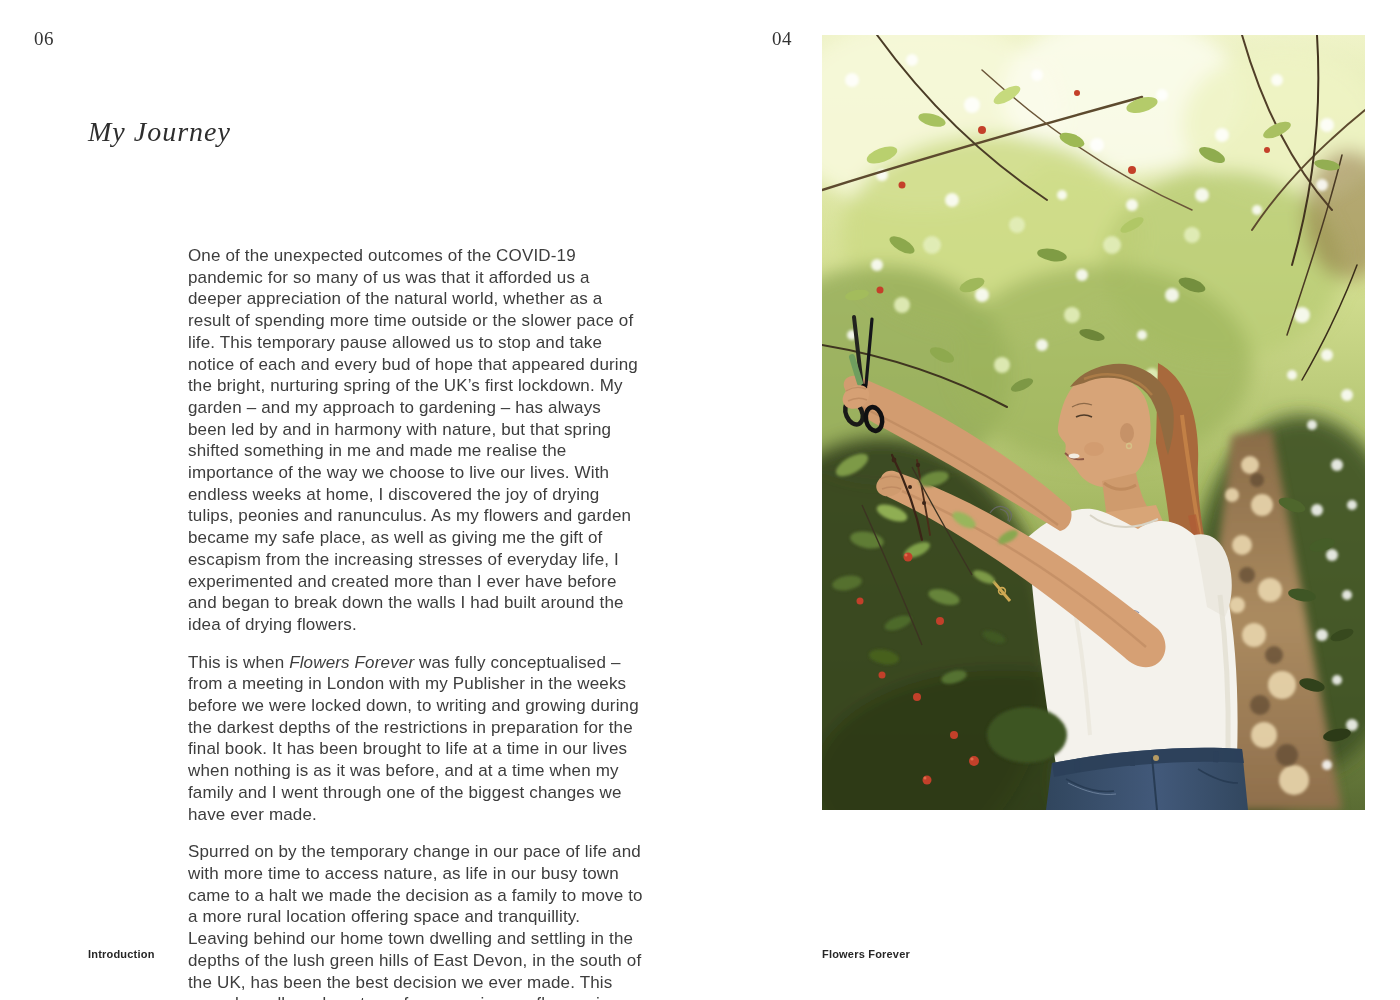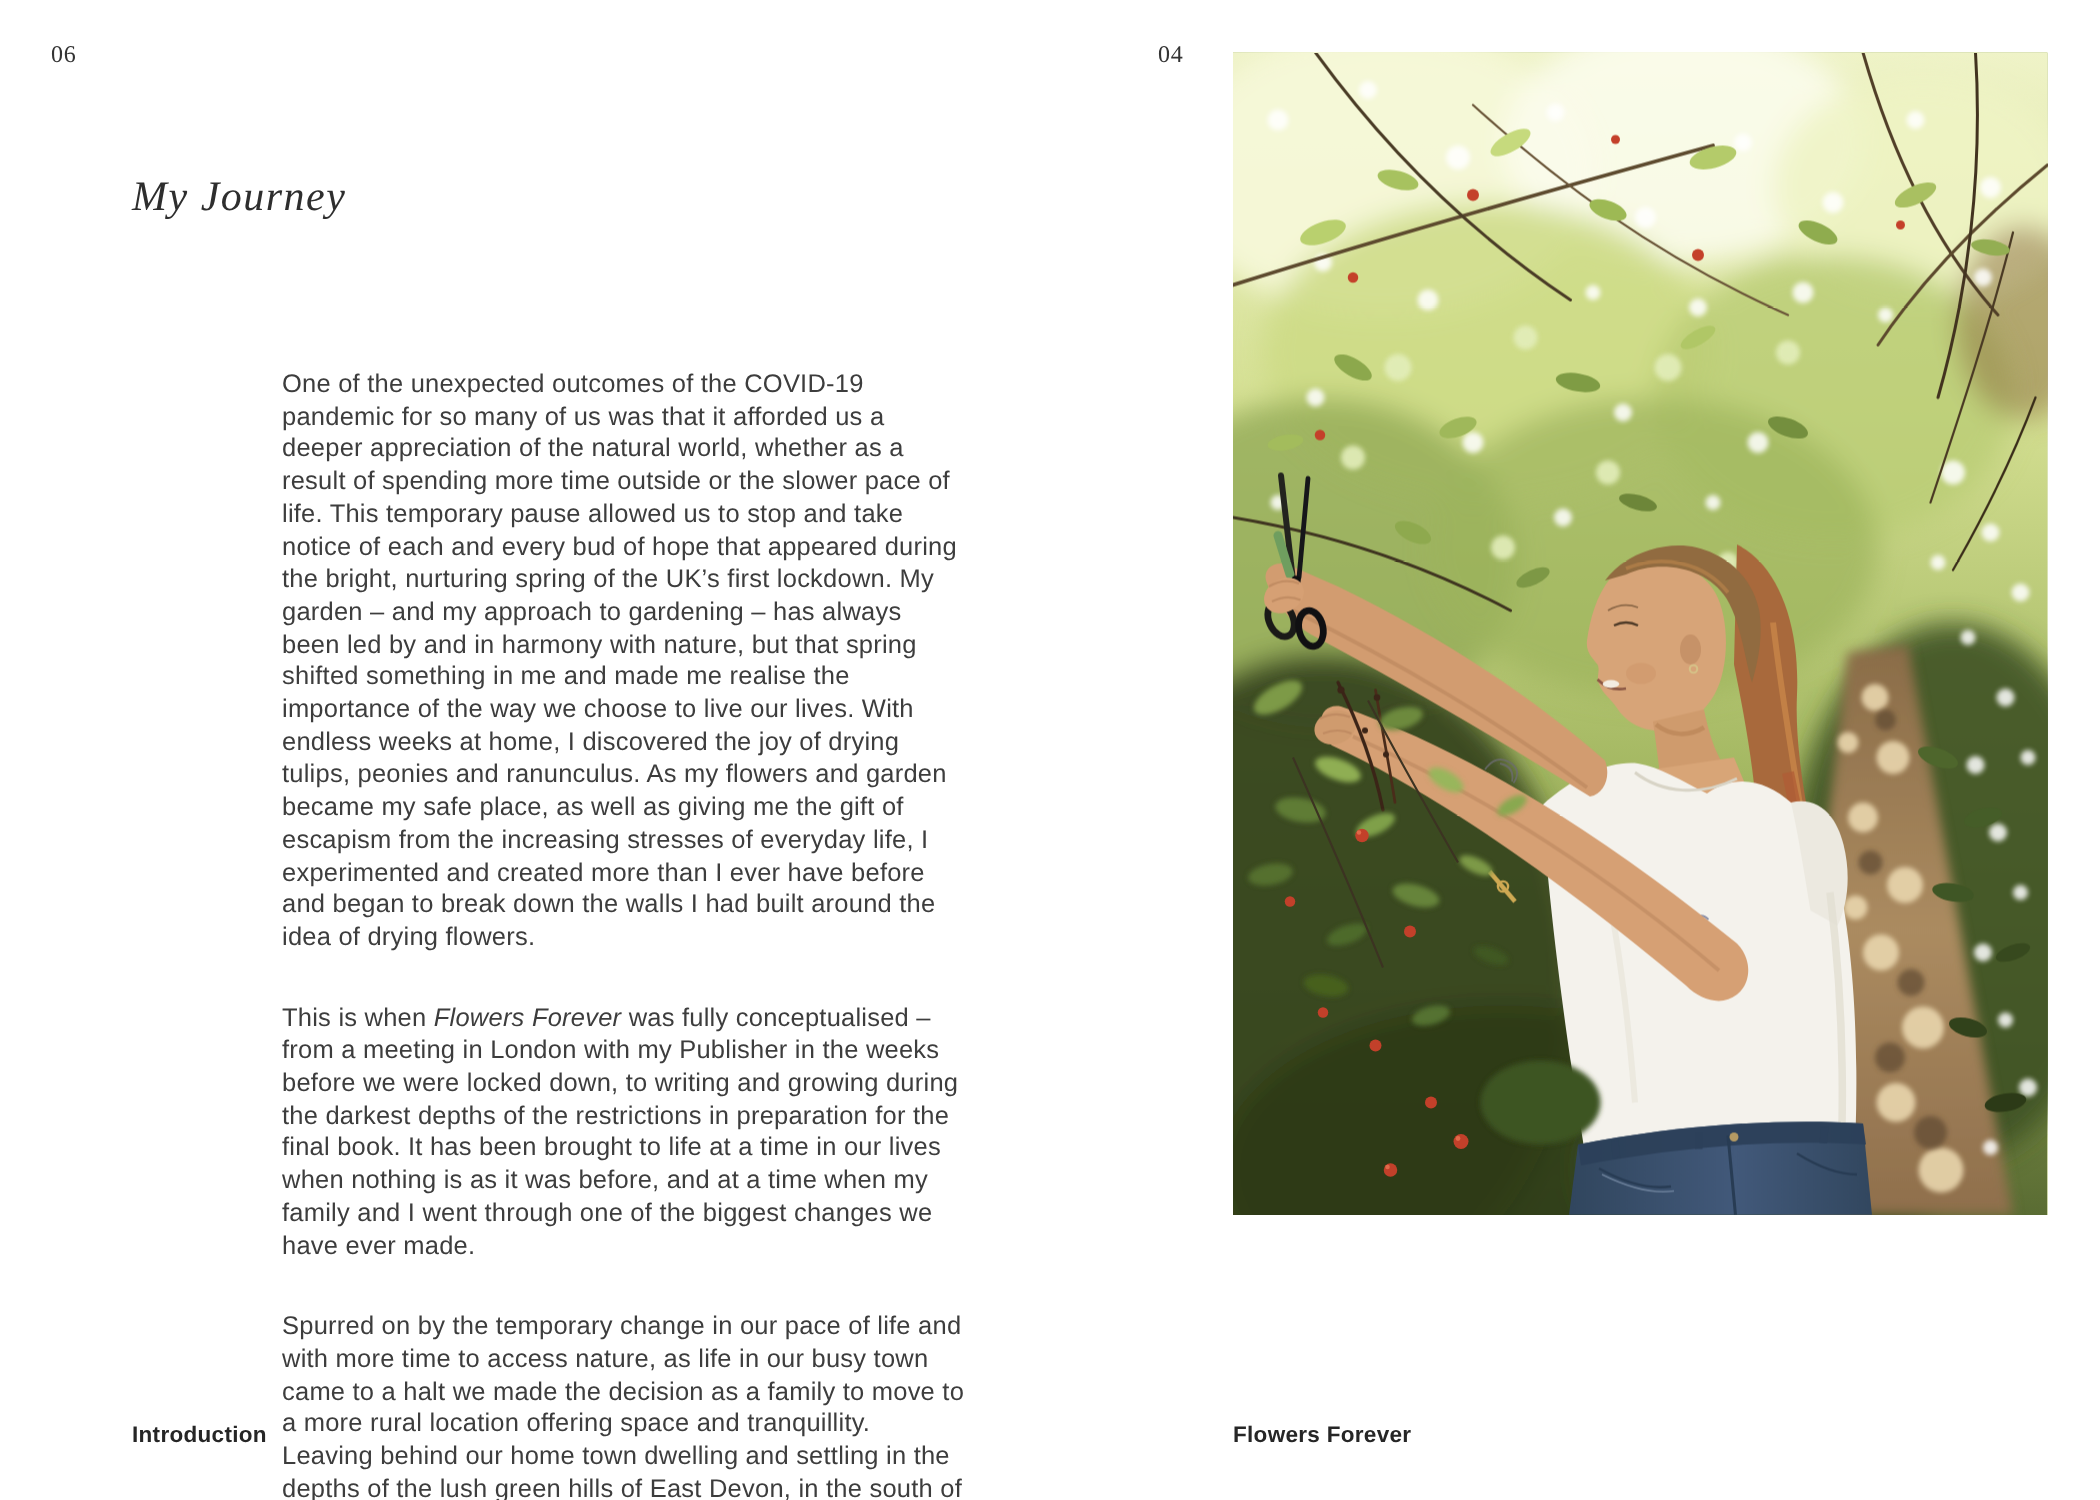--- a/index.html
+++ b/index.html
@@ -9,42 +9,42 @@
   html,body{width:1400px;height:1000px;}
   body{
     background:var(--c-page_bg,#fff);
     font-family:"Liberation Sans", sans-serif;
     position:relative; overflow:hidden;
   }
   .spread{position:absolute; inset:0;}
   .pagenum{
     position:absolute; top:28px;
     font-family:"Liberation Serif", serif;
-    font-size:16px; letter-spacing:0.5px; color:#333;
+    font-size:19px; letter-spacing:0.5px; color:#333;
   }
   .pagenum.left{left:34px;}
   .pagenum.right{left:772px;}
   .title{
     position:absolute; left:88px; top:116px;
     font-family:"Liberation Serif", serif;
     font-style:italic; font-weight:400;
     font-size:28px; letter-spacing:1px;
     color:var(--c-heading,#2e2e2e);
   }
   .body-col{
     position:absolute; left:188px; top:245px; width:456px;
     font-size:17px; line-height:21.7px; letter-spacing:0.15px;
     color:var(--c-text,#3d3d3d);
     text-align:left;
   }
-  .body-col p + p{margin-top:32px;}
+  .body-col p + p{margin-top:16px;}
   .body-col em{font-style:italic;}
   .footer{
     position:absolute; top:948px;
-    font-size:15px; font-weight:bold; letter-spacing:0.2px;
+    font-size:11px; font-weight:bold; letter-spacing:0.2px;
     color:var(--c-footer_text,#262626);
   }
   .footer.left{left:88px;}
   .footer.right{left:822px;}
   .photo{
     position:absolute; left:822px; top:35px; width:543px; height:775px;
     overflow:hidden; background:#b9c873;
   }
   .photo svg{display:block; width:100%; height:100%;}
 </style>

